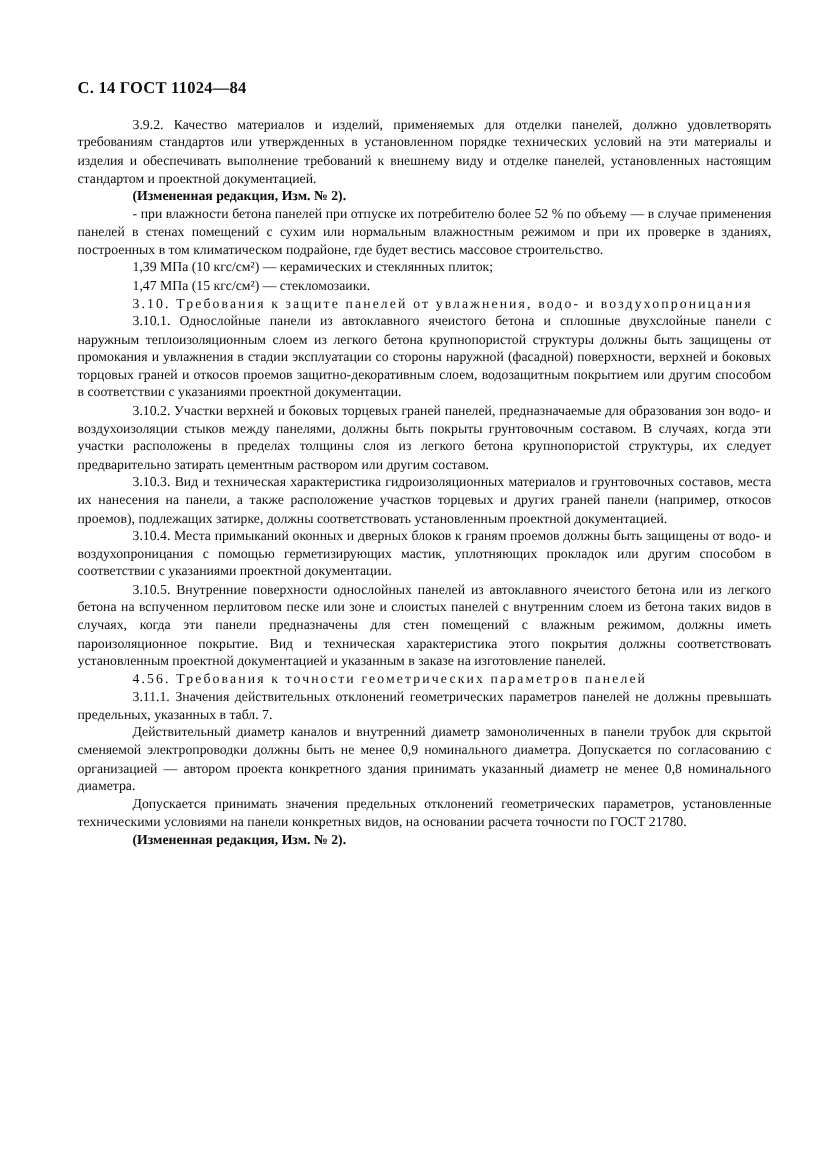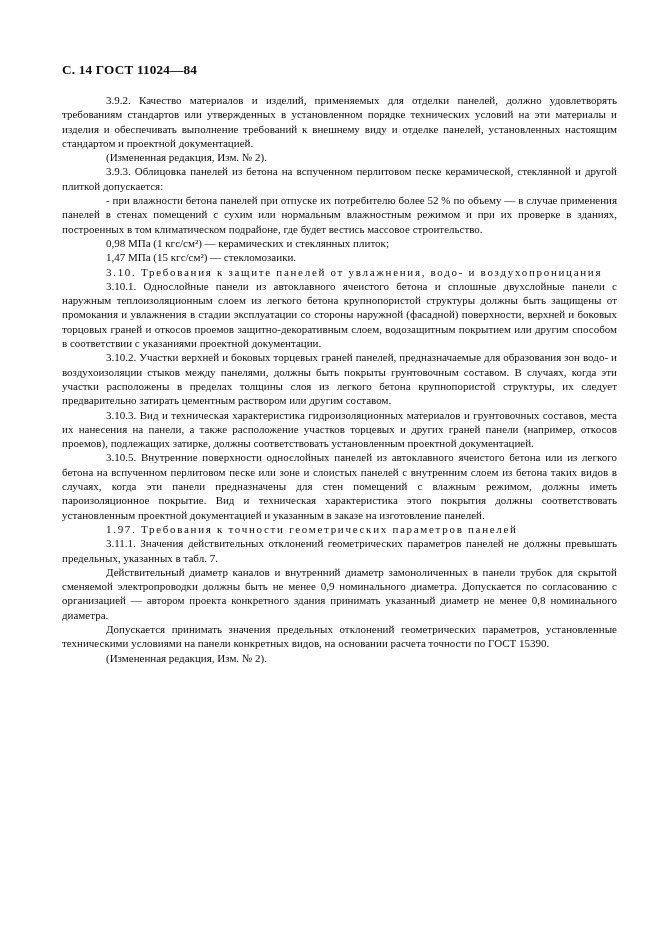--- a/index.html
+++ b/index.html
@@ -25,64 +25,64 @@
   }
   .body-text {
     font-size: 11px;
     line-height: 14.3px;
   }
   p.p {
     margin: 0;
     text-align: justify;
     text-indent: 44px;
   }
-  p.bold, span.bold { font-weight: normal; }
+  p.bold, span.bold { font-weight: bold; }
   p.spaced {
     letter-spacing: 1.7px;
     font-family: Liberation Serif, serif;
   }
   span.note-gap { margin-left: 5px; }
 </style>
 </head>
 <body>
 
 <div class="page">
   <div class="doc-header">С. 14 ГОСТ 11024—84</div>
 
   <div class="body-text">
     <p class="p">3.9.2. Качество материалов и изделий, применяемых для отделки панелей, должно удовлетворять требованиям стандартов или утвержденных в установленном порядке технических условий на эти материалы и изделия и обеспечивать выполнение требований к внешнему виду и отделке панелей, установленных настоящим стандартом и проектной документацией.</p>
 
     <p class="p bold">(Измененная редакция, Изм. № 2).</p>
 
-    <p class="p">3.9.3. Облицовка панелей из бетона на вспученном перлитовом песке керамической, стеклянной и другой плиткой допускается:</p>
 
 
     <p class="p">- при влажности бетона панелей при отпуске их потребителю более 52 % по объему — в случае применения панелей в стенах помещений с сухим или нормальным влажностным режимом и при их проверке в зданиях, построенных в том климатическом подрайоне, где будет вестись массовое строительство.</p>
 
 
 
-    <p class="p">0,98 МПа (1 кгс/см²) — керамических и стеклянных плиток;</p>
+    <p class="p">1,39 МПа (10 кгс/см²) — керамических и стеклянных плиток;</p>
 
     <p class="p">1,47 МПа (15 кгс/см²) — стекломозаики.</p>
 
 
     <p class="p spaced">3.10. Требования к защите панелей от увлажнения, водо- и воздухопроницания</p>
 
     <p class="p">3.10.1. Однослойные панели из автоклавного ячеистого бетона и сплошные двухслойные панели с наружным теплоизоляционным слоем из легкого бетона крупнопористой структуры должны быть защищены от промокания и увлажнения в стадии эксплуатации со стороны наружной (фасадной) поверхности, верхней и боковых торцовых граней и откосов проемов защитно-декоративным слоем, водозащитным покрытием или другим способом в соответствии с указаниями проектной документации.</p>
 
     <p class="p">3.10.2. Участки верхней и боковых торцевых граней панелей, предназначаемые для образования зон водо- и воздухоизоляции стыков между панелями, должны быть покрыты грунтовочным составом. В случаях, когда эти участки расположены в пределах толщины слоя из легкого бетона крупнопористой структуры, их следует предварительно затирать цементным раствором или другим составом.</p>
 
     <p class="p">3.10.3. Вид и техническая характеристика гидроизоляционных материалов и грунтовочных составов, места их нанесения на панели, а также расположение участков торцевых и других граней панели (например, откосов проемов), подлежащих затирке, должны соответствовать установленным проектной документацией.</p>
 
+    <p class="p">3.10.4. Места примыканий оконных и дверных блоков к граням проемов должны быть защищены от водо- и воздухопроницания с помощью герметизирующих мастик, уплотняющих прокладок или другим способом в соответствии с указаниями проектной документации.</p>
 
     <p class="p">3.10.5. Внутренние поверхности однослойных панелей из автоклавного ячеистого бетона или из легкого бетона на вспученном перлитовом песке или зоне и слоистых панелей с внутренним слоем из бетона таких видов в случаях, когда эти панели предназначены для стен помещений с влажным режимом, должны иметь пароизоляционное покрытие. Вид и техническая характеристика этого покрытия должны соответствовать установленным проектной документацией и указанным в заказе на изготовление панелей.</p>
 
-    <p class="p spaced">1.97. Требования к точности геометрических параметров панелей</p>
+    <p class="p spaced">4.56. Требования к точности геометрических параметров панелей</p>
 
     <p class="p">3.11.1. Значения действительных отклонений геометрических параметров панелей не должны превышать предельных, указанных в табл. 7.</p>
 
     <p class="p">Действительный диаметр каналов и внутренний диаметр замоноличенных в панели трубок для скрытой сменяемой электропроводки должны быть не менее 0,9 номинального диаметра. Допускается по согласованию с организацией — автором проекта конкретного здания принимать указанный диаметр не менее 0,8 номинального диаметра.</p>
 
-    <p class="p">Допускается принимать значения предельных отклонений геометрических параметров, установленные техническими условиями на панели конкретных видов, на основании расчета точности по ГОСТ 15390.</p>
+    <p class="p">Допускается принимать значения предельных отклонений геометрических параметров, установленные техническими условиями на панели конкретных видов, на основании расчета точности по ГОСТ 21780.</p>
 
     <p class="p bold">(Измененная редакция, Изм. № 2).</p>
   </div>
 </div>
 
 </body></html>

